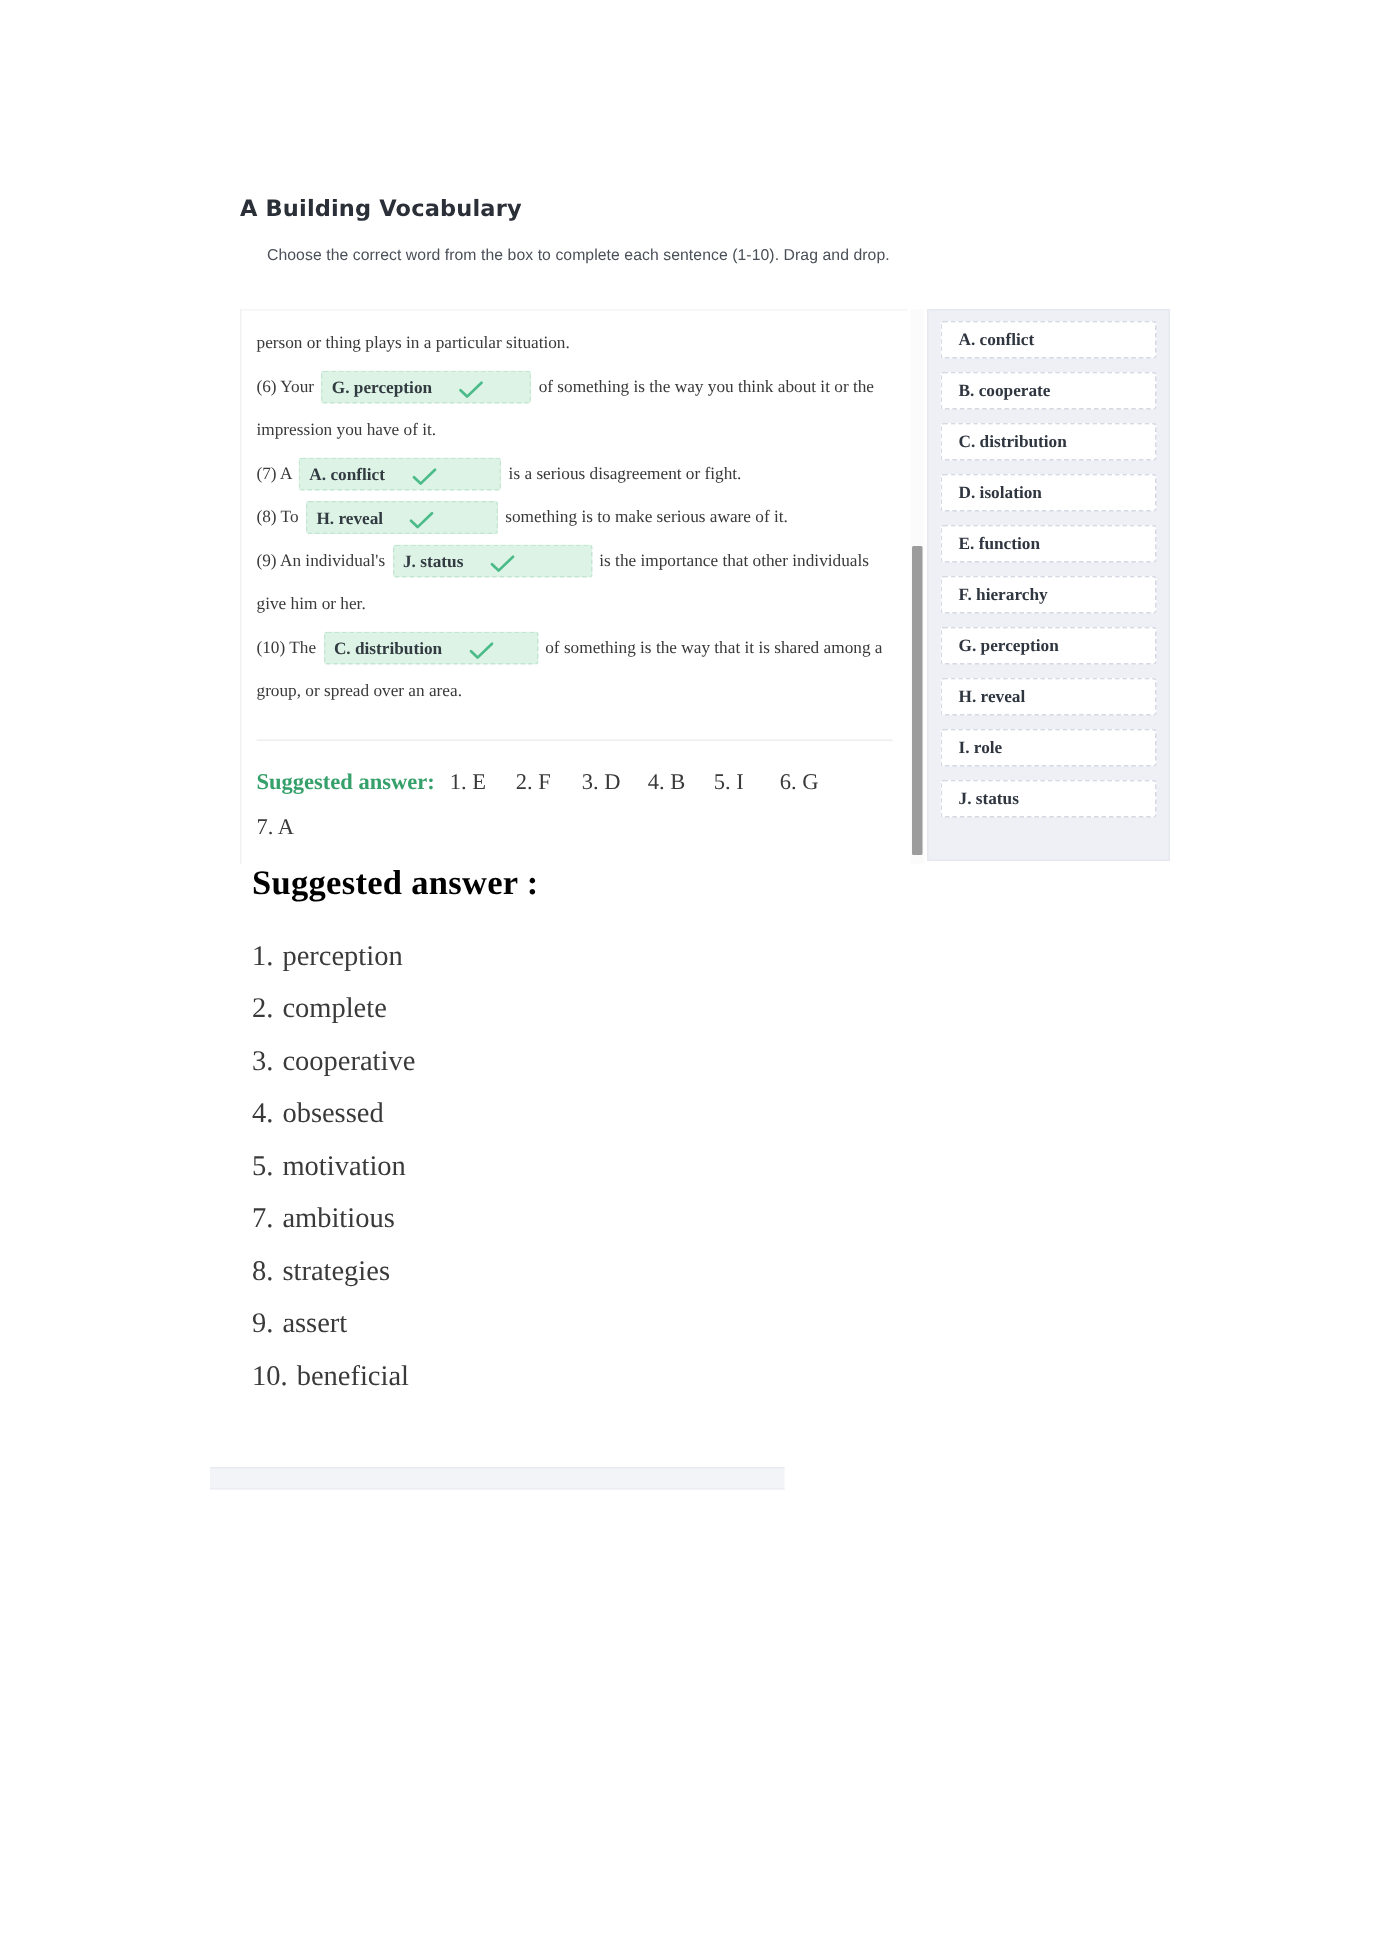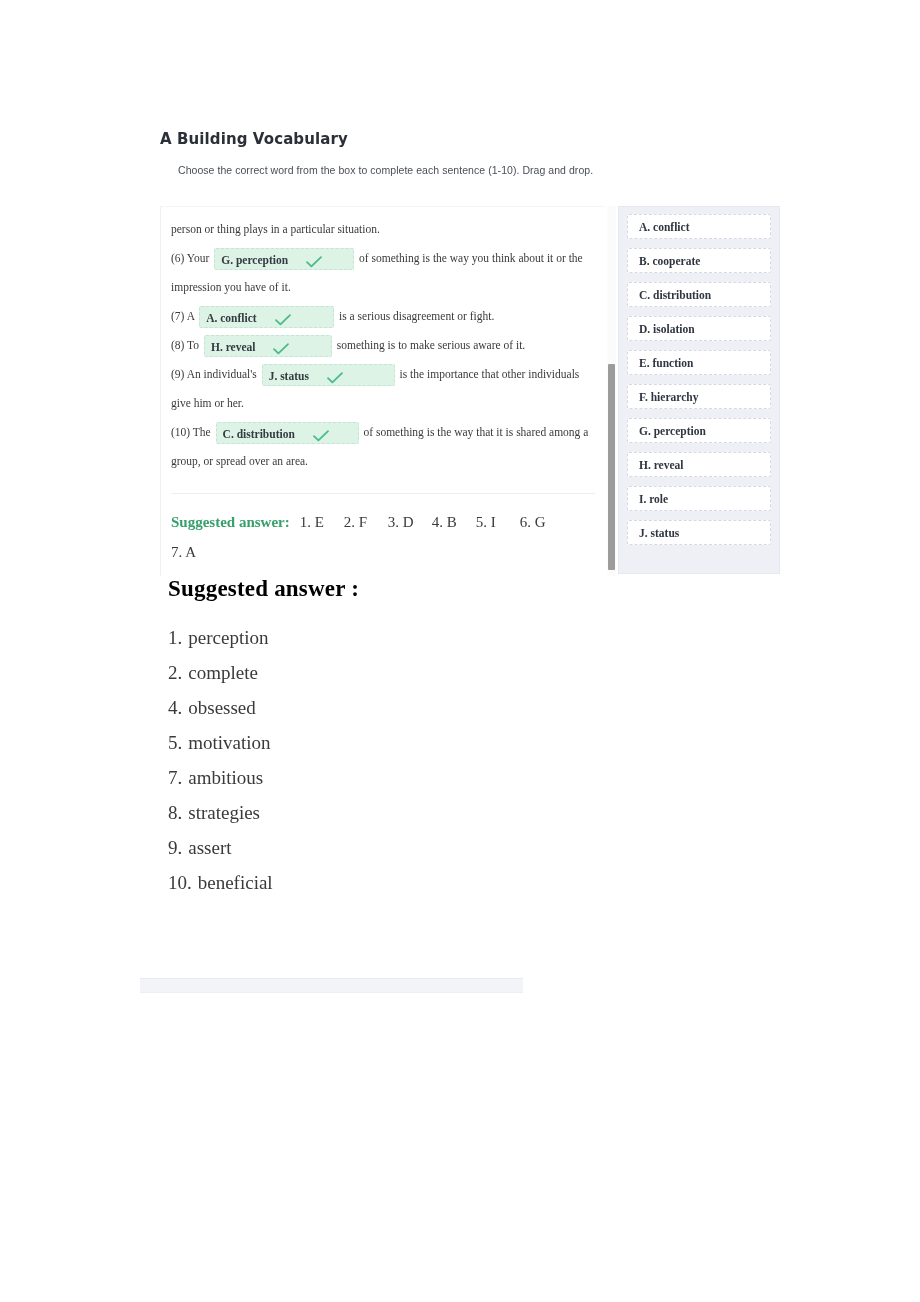--- a/index.html
+++ b/index.html
@@ -315,20 +315,21 @@
     <div class="bank-item">I. role</div>
     <div class="bank-item">J. status</div>
   </div>
 </div>
 
 <div class="answer-section">
   <div class="answer-heading">Suggested answer :</div>
   <ul class="answer-list">
     <li><span class="num">1.</span><span>perception</span></li>
     <li><span class="num">2.</span><span>complete</span></li>
+    <li><span class="num">3.</span><span>cooperative</span></li>
     <li><span class="num">4.</span><span>obsessed</span></li>
     <li><span class="num">5.</span><span>motivation</span></li>
     <li><span class="num">7.</span><span>ambitious</span></li>
     <li><span class="num">8.</span><span>strategies</span></li>
     <li><span class="num">9.</span><span>assert</span></li>
     <li><span class="num">10.</span><span>beneficial</span></li>
   </ul>
 </div>
 
 <div class="footer-bar"></div>

